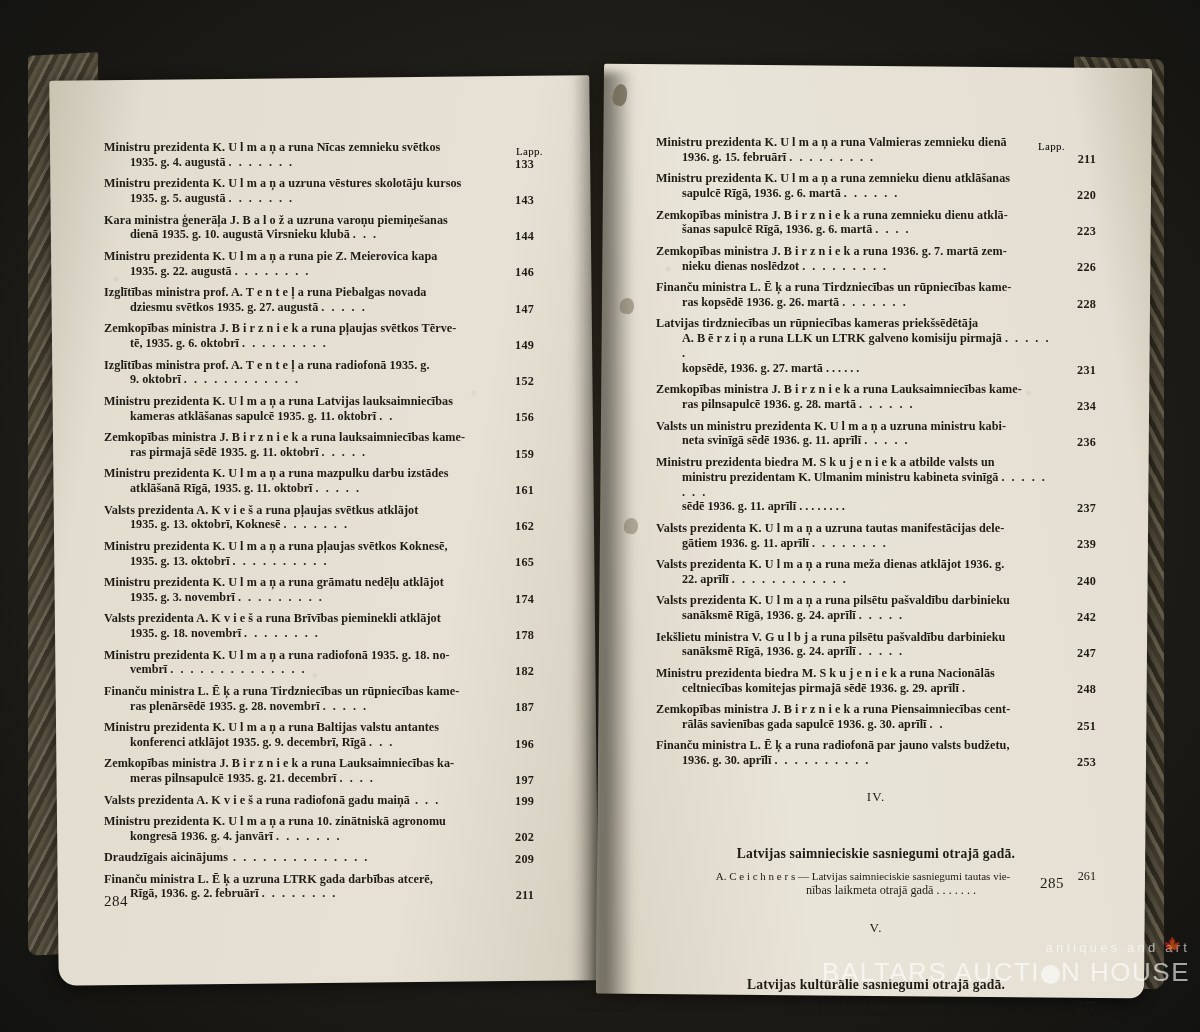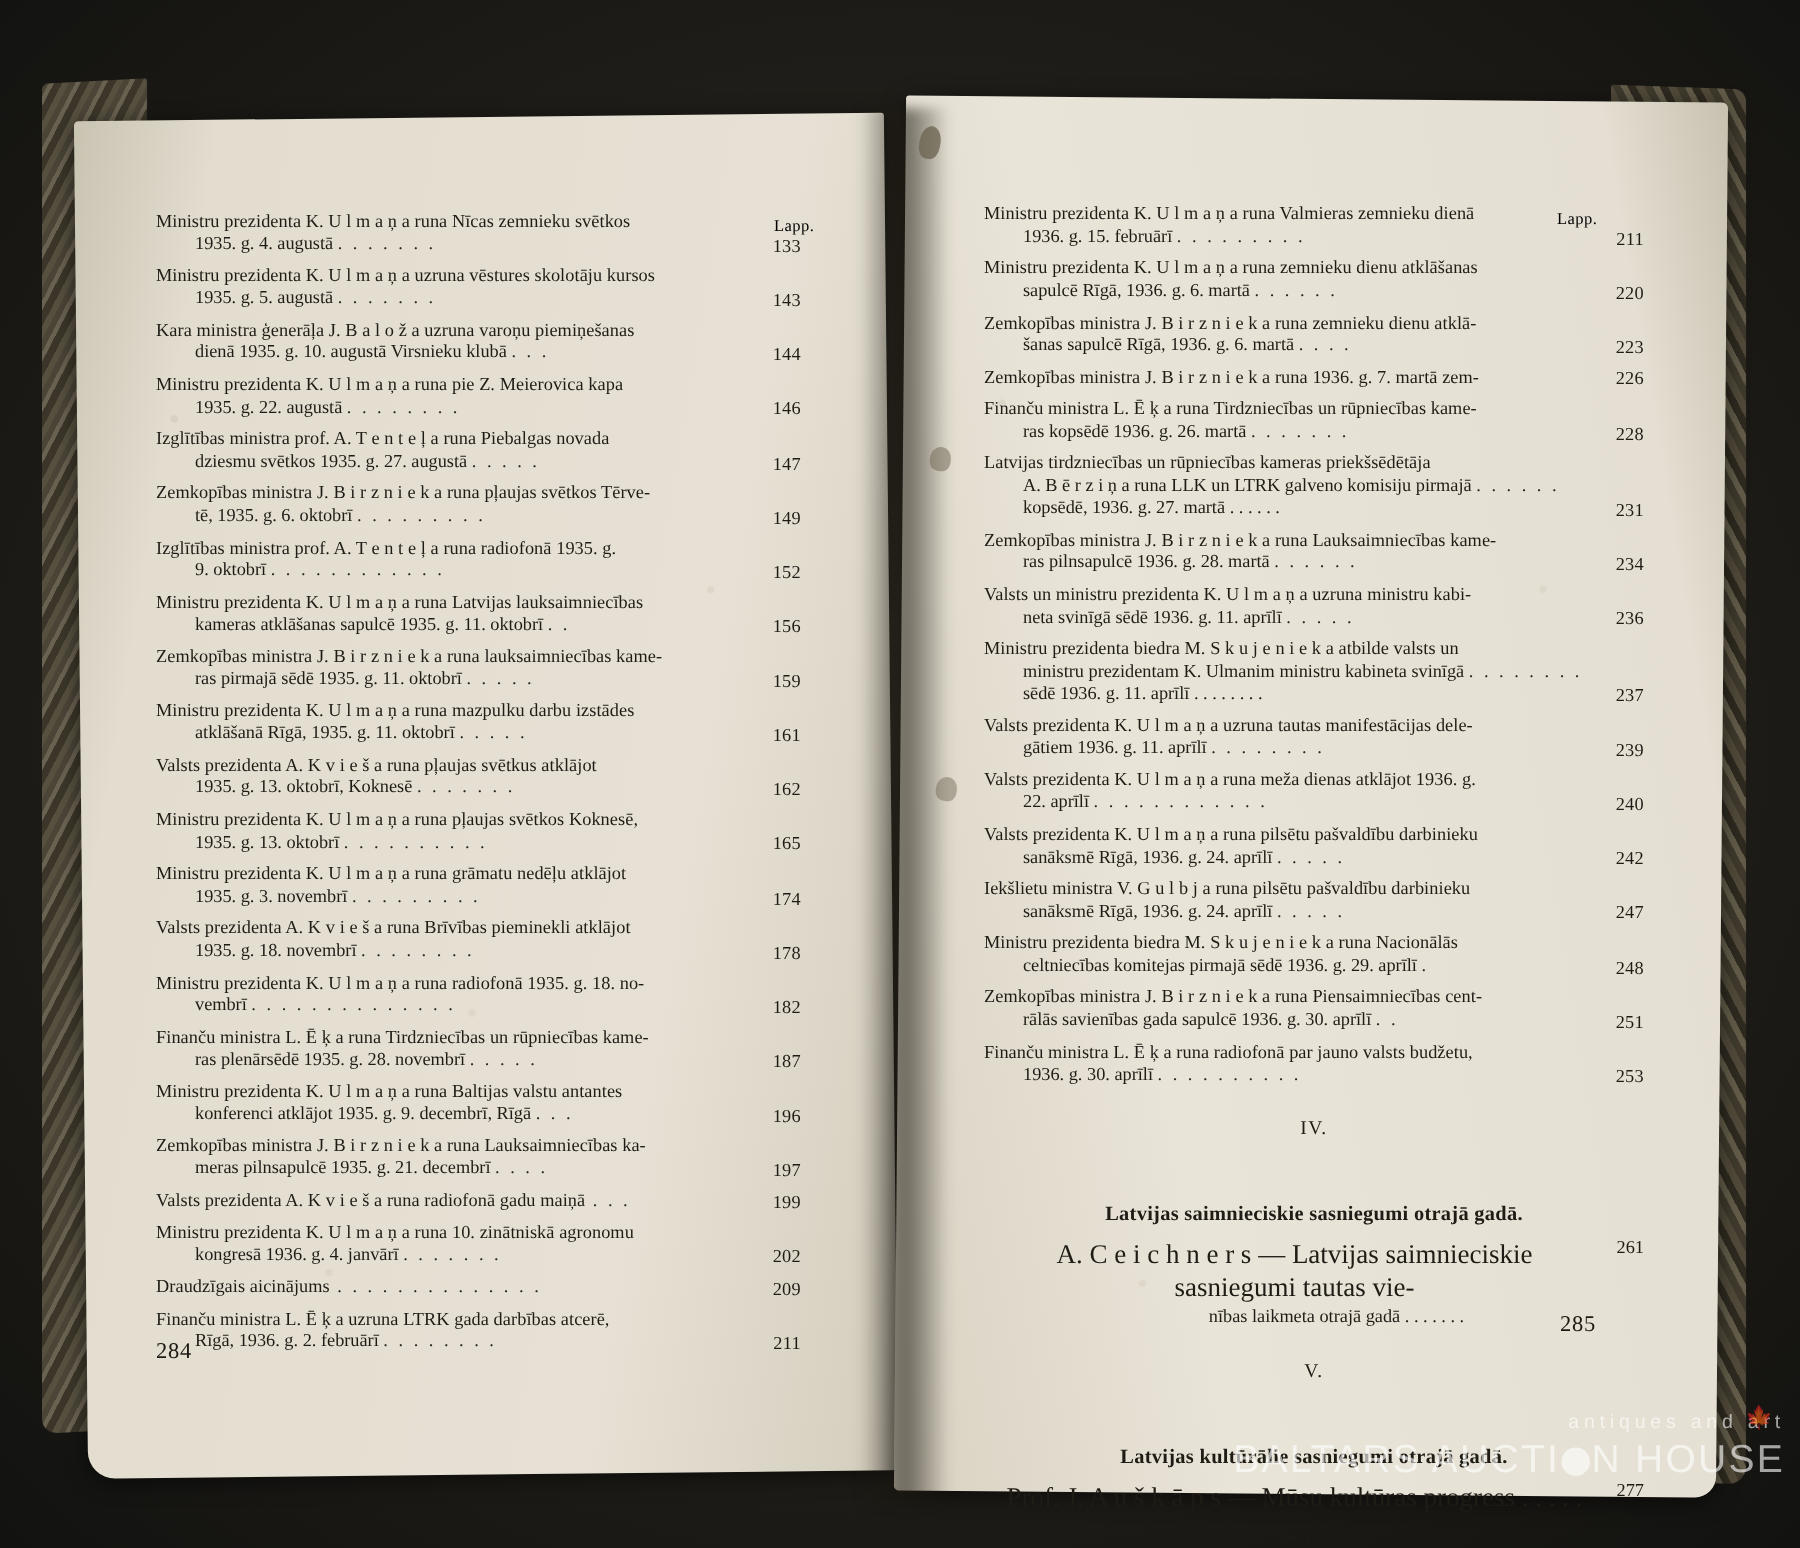--- a/index.html
+++ b/index.html
@@ -117,20 +117,21 @@
     position: absolute;
     font-size: 11px;
     letter-spacing: .3px;
   }
   .lapp.l { left: 516px; top: 145px; }
   .lapp.r { left: 1038px; top: 140px; }
 
   .entry {
     position: relative;
     margin-bottom: 6.5px;
+    font-weight: bold;
   }
   .entry .txt {
     display: block;
     text-align: justify;
     padding-right: 40px;
     font-size: 12.2px;
     line-height: 1.22;
     letter-spacing: .05px;
   }
   .entry .cont {
@@ -163,21 +164,21 @@
     margin-bottom: 7px;
   }
   .sect .title {
     font-size: 13.6px;
     font-weight: bold;
     letter-spacing: .2px;
     margin-bottom: 9px;
     margin-top: 44px;
   }
   .sect-entry { position: relative; margin-bottom: 6px; }
-  .sect-entry .txt { display:block; padding-left: 14px; padding-right: 40px; font-size:18px; line-height:1.25;}
+  .sect-entry .txt { display:block; padding-left: 14px; padding-right: 40px; font-size:11px; line-height:1.25;}
   .sect-entry .cont { display:block; padding-left: 30px; font-size:12.2px; line-height:1.25;}
   .sect-entry .pg { position:absolute; right:0; top:0; font-size:12.2px;}
 
   .folio {
     position: absolute;
     font-weight: normal;
     font-size: 15px;
     letter-spacing: .5px;
     color: #1d1a14;
   }
@@ -382,20 +383,21 @@
         <span class="cont">sapulcē Rīgā, 1936. g. 6. martā <span class="dots"> . . . . . .</span></span>
         <span class="pg">220</span>
       </div>
       <div class="entry">
         <span class="txt">Zemkopības ministra J. B i r z n i e k a  runa zemnieku dienu atklā-</span>
         <span class="cont">šanas sapulcē Rīgā, 1936. g. 6. martā <span class="dots"> . . . .</span></span>
         <span class="pg">223</span>
       </div>
       <div class="entry">
         <span class="txt">Zemkopības ministra J. B i r z n i e k a  runa 1936. g. 7. martā zem-</span>
+        <span class="cont">nieku dienas noslēdzot <span class="dots"> . . . . . . . . .</span></span>
         <span class="pg">226</span>
       </div>
       <div class="entry">
         <span class="txt">Finanču ministra L. Ē ķ a  runa Tirdzniecības un rūpniecības kame-</span>
         <span class="cont">ras kopsēdē 1936. g. 26. martā <span class="dots"> . . . . . . .</span></span>
         <span class="pg">228</span>
       </div>
       <div class="entry">
         <span class="txt">Latvijas tirdzniecības un rūpniecības kameras priekšsēdētāja</span>
         <span class="cont">A. B ē r z i ņ a  runa LLK un LTRK galveno komisiju pirmajā <span class="dots"> . . . . . .</span></span>

